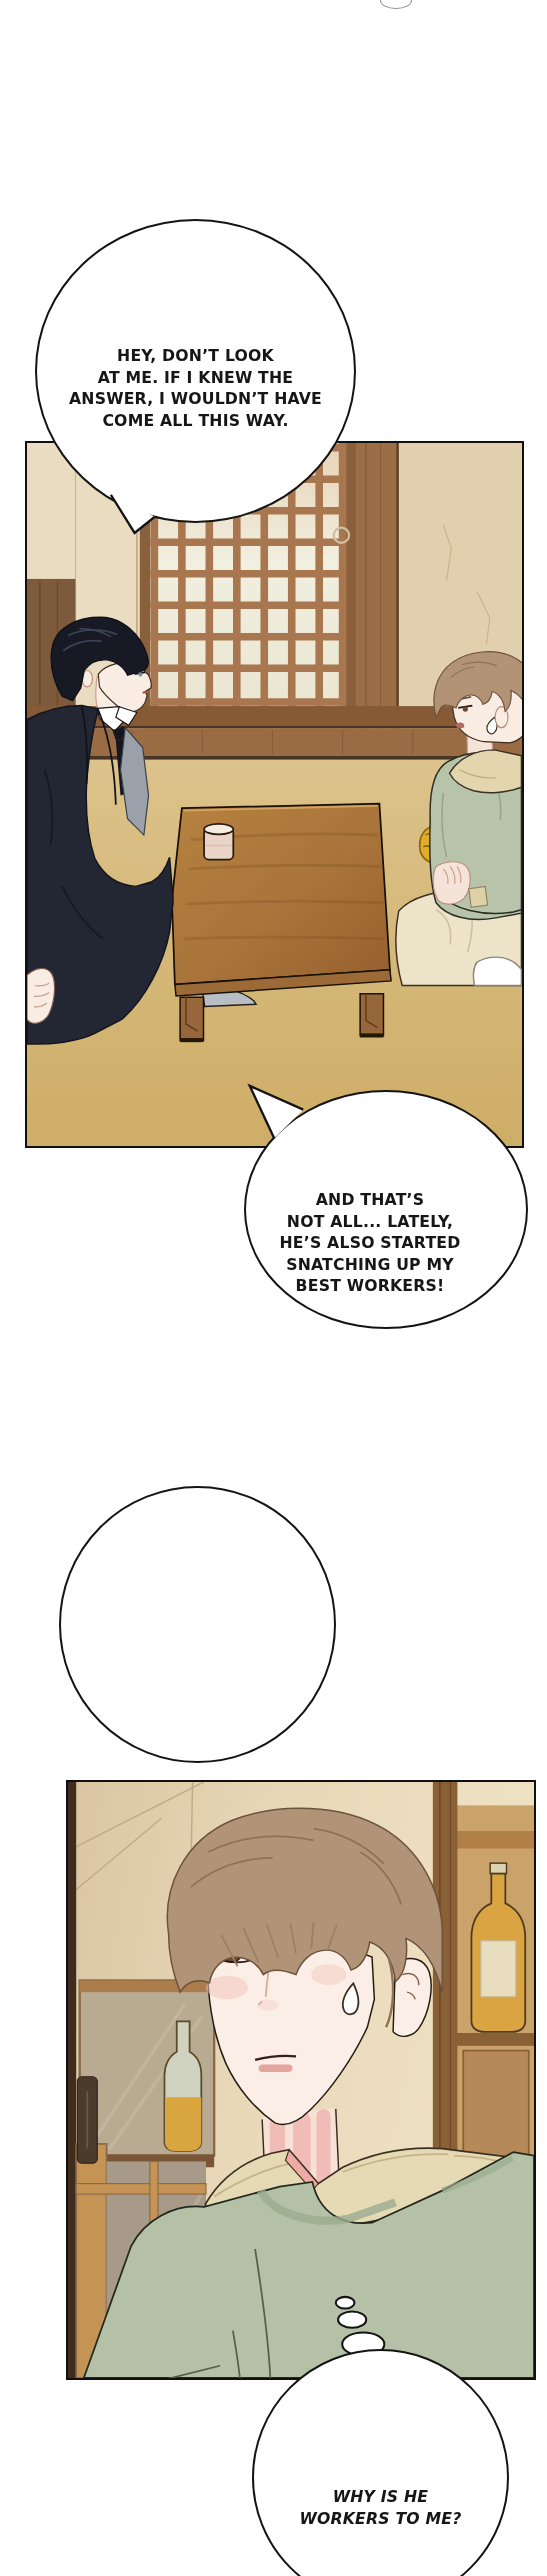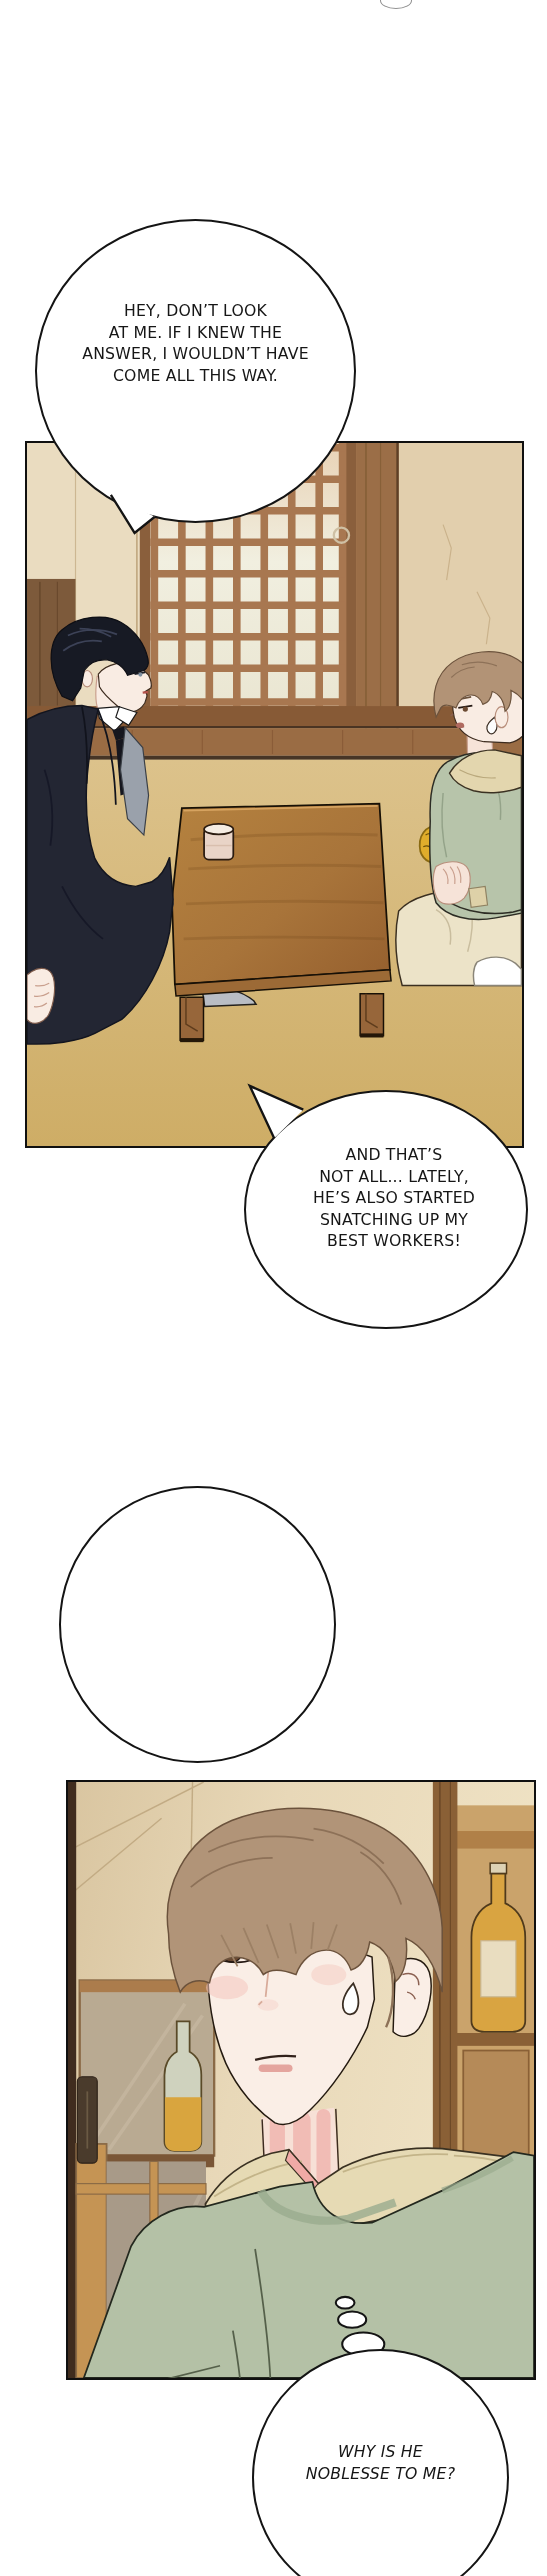--- a/index.html
+++ b/index.html
@@ -3,21 +3,21 @@
 <meta charset="utf-8">
 <style>
   html,body{margin:0;padding:0;background:#ffffff;}
   #canvas{position:relative;width:547px;height:2576px;overflow:hidden;background:#ffffff;
           font-family:"DejaVu Sans",sans-serif;}
   .panel{position:absolute;border:2.9px solid #101010;box-sizing:border-box;background:#d6bb80;z-index:10;}
   .panel svg{display:block;width:100%;height:100%;}
   .bubble{position:absolute;background:#ffffff;border:2.3px solid #141414;border-radius:50%;
           box-sizing:border-box;z-index:30;}
   .bubble-text{position:absolute;left:0;width:100%;text-align:center;white-space:pre-line;
-          font-weight:normal;font-size:15.7px;line-height:21.5px;letter-spacing:0.2px;color:#161616;z-index:32;}
+          font-weight:bold;font-size:15.7px;line-height:21.5px;letter-spacing:0.2px;color:#161616;z-index:32;margin-top:45px;}
   .thought-text{font-style:italic;}
   .tail{position:absolute;z-index:31;overflow:visible;}
   #top-notch{position:absolute;left:380px;top:-8.2px;width:30px;height:15px;background:#fff;
           border:1.7px solid #8f8f8f;border-radius:50%;z-index:5;}
 </style>
 </head>
 <body>
 
 <div id="canvas">
 
@@ -293,26 +293,26 @@
   <div class="bubble-text" style="top:300px;left:35px;width:321px;">HEY, DON’T LOOK
 AT ME. IF I KNEW THE
 ANSWER, I WOULDN’T HAVE
 COME ALL THIS WAY.</div>
 
   <div class="bubble" style="left:244px;top:1090px;width:284px;height:239px;"></div>
   <svg class="tail" style="left:242px;top:1080px;" width="76" height="64" viewBox="0 0 130 110">
     <polygon points="13,10 55,100 105,51" fill="#ffffff"></polygon>
     <path d="M 55,100 L 13,10 L 105,51" fill="none" stroke="#141414" stroke-width="4"></path>
   </svg>
-  <div class="bubble-text" style="top:1144px;left:252px;width:284px;">AND THAT’S
+  <div class="bubble-text" style="top:1144px;left:228px;width:284px;">AND THAT’S
 NOT ALL... LATELY,
 HE’S ALSO STARTED
 SNATCHING UP MY
 BEST WORKERS!</div>
 
   <div class="bubble" style="left:59px;top:1486px;width:277px;height:277px;"></div>
 
   <div class="bubble" style="left:252px;top:2349px;width:257px;height:257px;"></div>
   <div class="bubble-text thought-text" style="top:2441px;left:252px;width:257px;line-height:22px;">WHY IS HE
-NOBLESSE TO ME?</div>
+WORKERS TO ME?</div>
 
 </div>
 
 
 </body></html>

